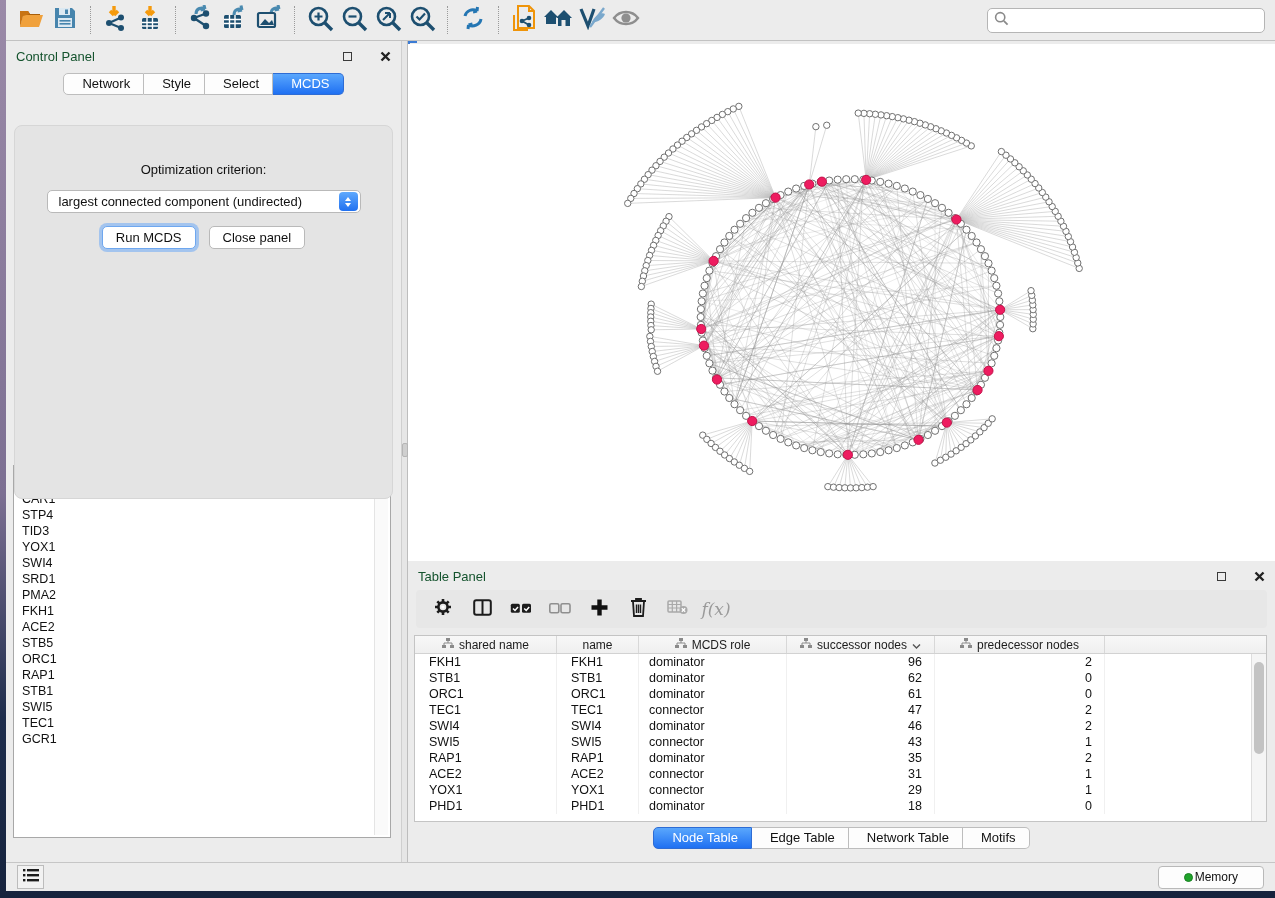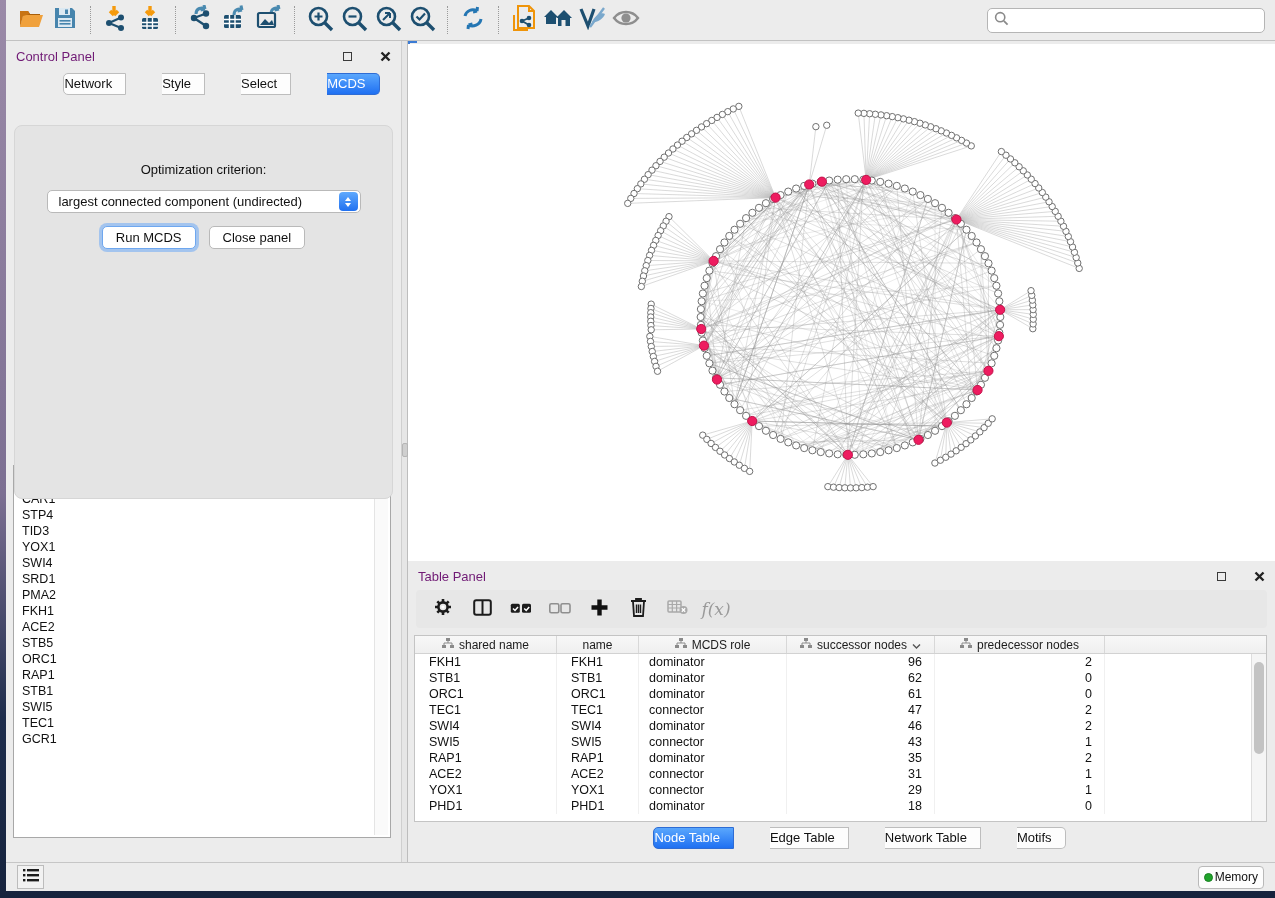--- a/index.html
+++ b/index.html
@@ -13,28 +13,28 @@
   .tb-btn { width:34px; height:32px; display:flex; align-items:center; justify-content:center; }
   .tb-sep { width:1px; height:28px; border-left:1px dotted #9a9a9a; margin:0 8px; }
   .search-box { margin-left:auto; width:278px; height:25px; background:#fff; border:1px solid #b5b5b5; border-radius:5px; display:flex; align-items:center; padding:0 6px; }
   .search-box input { border:none; outline:none; flex:1; font-size:12px; font-family:"Liberation Sans",sans-serif; background:transparent; }
 
   
   .main { flex:1; display:flex; min-height:0; position:relative; }
 
   
   .control-panel { width:395px; flex:none; position:relative; background:#ececec; }
-  .panel-header { height:24px; display:flex; align-items:center; padding:6px 10px 0 10px; font-size:13px; color:#701a75;gap:16px; }
+  .panel-header { height:24px; display:flex; align-items:center; padding:6px 10px 0 10px; font-size:13px; color:#14532d;gap:16px; }
   .panel-header .spacer { flex:1; }
   .float-btn { width:9px; height:9px; border:1.5px solid #3a3a3a; margin-right:12px; background:transparent; }
   .close-btn { width:11px; height:11px; position:relative; }
   .close-btn svg { display:block; }
 
   .cp-tabs-row { display:flex; justify-content:center; margin-top:8px; position:relative; z-index:2; }
-  .seg { background:#fdfdfd; border:1px solid #bdbdbd; border-left-width:0; padding:2px 13px 3px 0; font-size:13px; color:#111; white-space:nowrap;margin-left:36px; }
+  .seg { background:#fdfdfd; border:1px solid #bdbdbd; border-left-width:0; padding:2px 13px 3px 18px; font-size:13px; color:#111; white-space:nowrap; }
   .seg:first-child { border-left-width:1px; border-radius:5px 0 0 5px; }
   .seg:last-child { border-radius:0 5px 5px 0; }
   .seg.active { background:linear-gradient(#5aa7fd,#1f70f2); border-color:#2e6cd4; color:#fff; }
 
   .cp-inner { position:absolute; left:8px; right:8px; top:84px; height:374px; background:#e4e4e4; border:1px solid #d6d6d6; border-radius:8px; z-index:1; }
   .opt-label { text-align:center; margin-top:36px; font-size:13px; color:#111; }
   .dropdown { margin:13px auto 0 auto; width:314px; height:23px; background:#fff; border:1px solid #b9b9b9; border-radius:5px; display:flex; align-items:center; }
   .dropdown .dd-text { flex:1; font-size:13px; padding-left:11px; color:#111; white-space:nowrap; overflow:hidden; }
   .dd-stepper { width:19px; height:19px; margin-right:2px; border-radius:4px; background:linear-gradient(#5fa9fd,#2070f0); display:flex; flex-direction:column; align-items:center; justify-content:center; gap:2px; }
   .dd-stepper .tri-up { width:0; height:0; border-left:3.5px solid transparent; border-right:3.5px solid transparent; border-bottom:4px solid #fff; }
@@ -78,21 +78,21 @@
   .td { font-size:12.5px; color:#111; flex:none; line-height:16px; white-space:nowrap; overflow:hidden; }
   .td.l { padding-left:14px; } .td.role { padding-left:10px; } .td.r { text-align:right; padding-right:12px; }
   .table-vscroll { position:absolute; top:18px; right:0; bottom:0; width:15px; background:#f5f5f5; border-left:1px solid #ddd; }
   .table-vscroll .thumb { position:absolute; left:2px; right:2px; top:8px; height:92px; background:#c3c3c3; border-radius:6px; }
 
   .tp-tabs-row { display:flex; justify-content:center; margin-top:5px; }
 
   
   .status-bar { height:29px; flex:none; background:#ececec; border-top:1px solid #c6c6c6; display:flex; align-items:center; padding:0 11px; }
   .list-btn { width:27px; height:24px; background:#f2f2f2; border:1px solid #bcbcbc; display:flex; align-items:center; justify-content:center; }
-  .memory-btn { margin-left:auto; height:23px; background:#fdfdfd; border:1px solid #b9b9b9; border-radius:4px; display:flex; align-items:center; gap:2px; padding:0 5px; font-size:12px; color:#111; }
+  .memory-btn { margin-left:auto; height:23px; background:#fdfdfd; border:1px solid #b9b9b9; border-radius:4px; display:flex; align-items:center; gap:2px; padding:0 25px; font-size:12px; color:#111; }
   .mem-dot { width:9px; height:9px; border-radius:50%; background:#1fa32a; border:1px solid #188021; }
 </style>
 </head>
 <body>
 
 <div class="app-window">
 
   <div class="toolbar">
     <div class="tb-btn">
       <span><svg width="26" height="22" viewBox="0 0 26 22">

